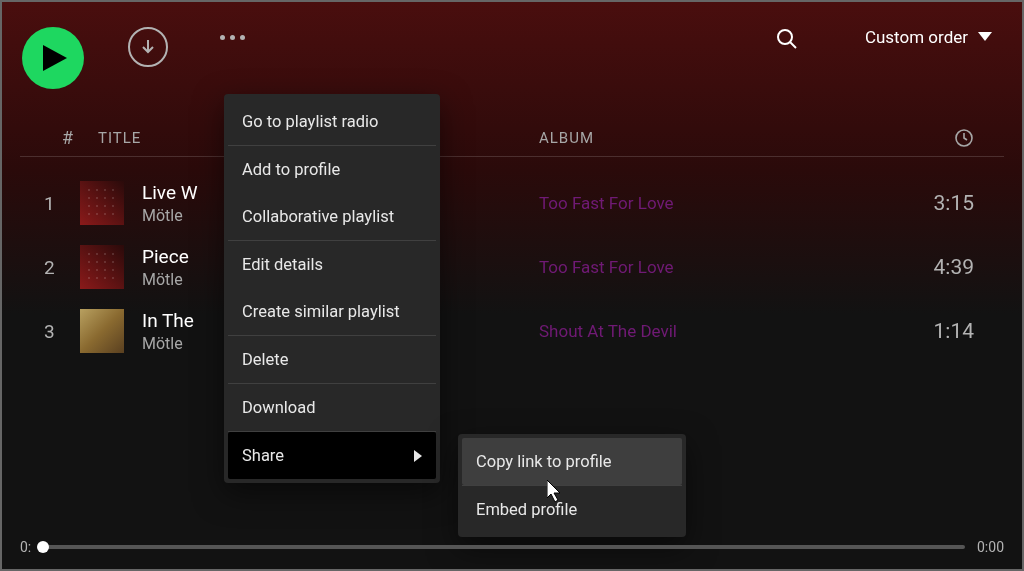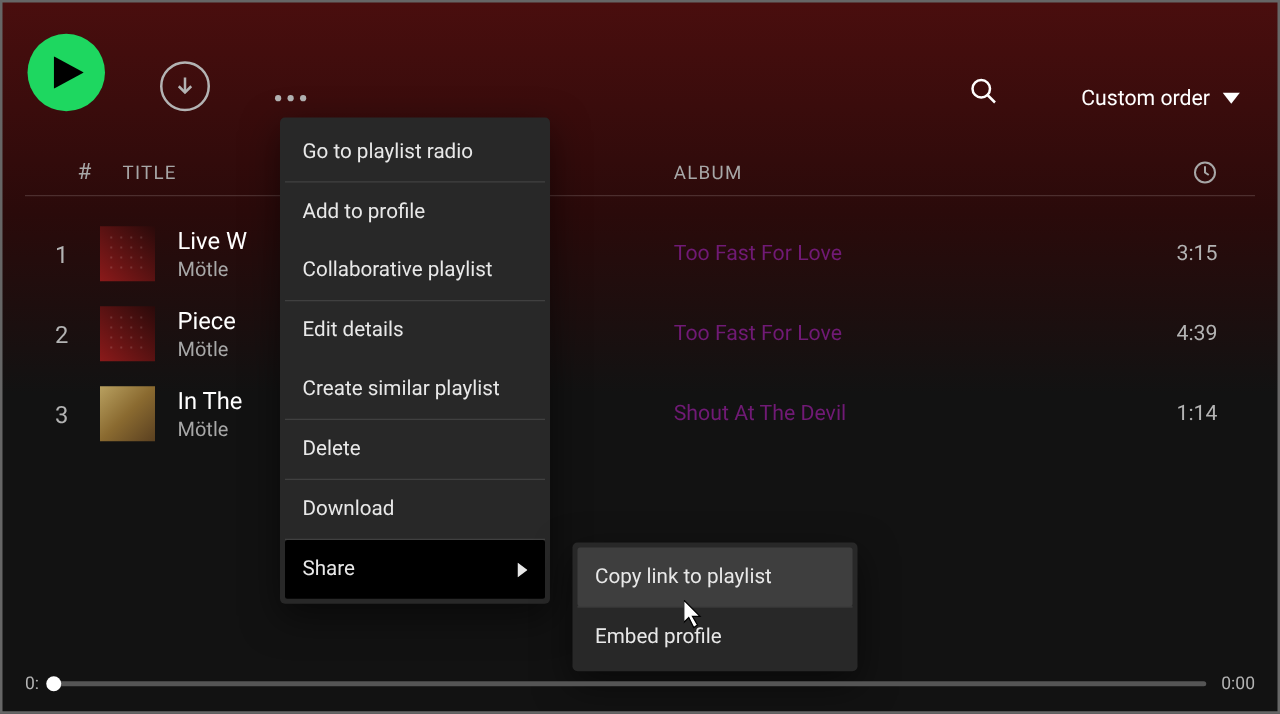--- a/index.html
+++ b/index.html
@@ -8,21 +8,21 @@
       height: 571px;
       background: linear-gradient(180deg, #4a0e0e 0%, #2a0a0a 30%, #121212 55%);
       font-family: -apple-system, BlinkMacSystemFont, "Segoe UI", Roboto, sans-serif;
       color: #fff;
       overflow: hidden;
       position: relative;
       border: 2px solid #666;
     }
     .top-bar {
       display: flex;
-      align-items: flex-end;
+      align-items: flex-start;
       padding: 25px 30px 20px 20px;
       gap: 44px;
     }
     .play-button {
       width: 62px; height: 62px;
       background: #1ed760;
       border-radius: 50%;
       display: flex;
       align-items: center;
       justify-content: center;
@@ -87,21 +87,21 @@
       margin-right: 18px;
       background-size: cover;
     }
     .art1 { background: linear-gradient(45deg,#8b1a1a,#2a0a0a); position:relative;}
     .art1::after{content:"";position:absolute;inset:5px;background:radial-gradient(circle,#fff2 1px,transparent 1px);background-size:8px 8px;}
     .art3 { background: linear-gradient(135deg,#b8a060,#8a6a30,#5a4020);}
     .track-info { flex: 1; min-width: 0; }
     .track-title { color: #fff; font-size: 19px; margin-bottom: 2px; }
     .track-artist { color: #a7a7a7; font-size: 16px; }
     .track-album { width: 355px; color: #701a75; font-size: 17px; }
-    .track-dur { width: 80px; text-align: right; color: #b3b3b3; font-size: 17px; }
+    .track-dur { width: 80px; text-align: right; color: #b3b3b3; font-size: 21px; }
     .context-menu {
       position: absolute;
       left: 222px;
       top: 92px;
       width: 216px;
       background: #282828;
       border-radius: 4px;
       box-shadow: 0 10px 30px rgba(0,0,0,0.5);
       padding: 4px;
     }
@@ -256,21 +256,21 @@
   <div class="menu-divider"></div>
   <div class="menu-item sel">
     <span>Share</span>
     <svg width="8" height="12" viewBox="0 0 8 12">
         <polygon points="0,0 8,6 0,12" fill="#e8e8e8"></polygon>
       </svg>
   </div>
 </div>
 
 <div class="submenu">
-  <div class="menu-item sel">Copy link to playlist</div>
+  <div class="menu-item sel">Copy link to profile</div>
   <div class="menu-divider"></div>
   <div class="menu-item">Embed profile</div>
 </div>
 
 <div class="playback-bar">
   <span>0:</span>
   <div class="pb-track">
     <div class="pb-thumb"></div>
   </div>
   <span>0:00</span>

